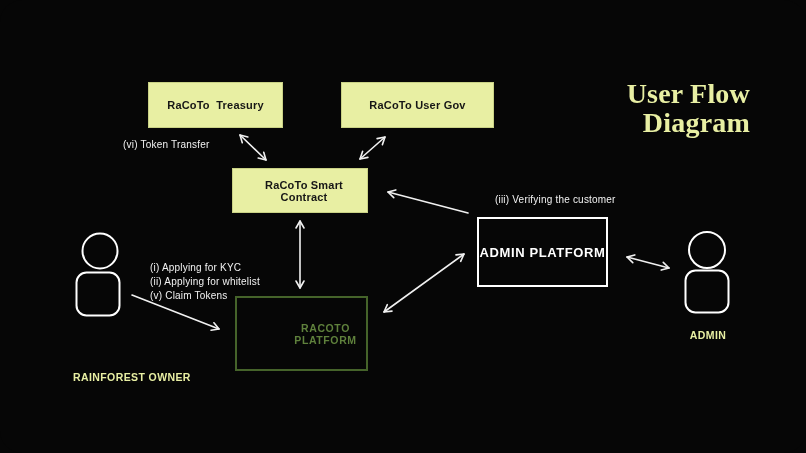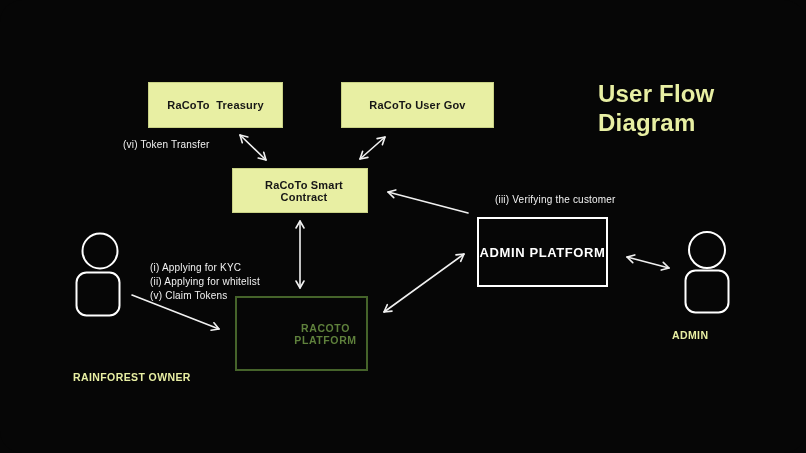--- a/index.html
+++ b/index.html
@@ -29,25 +29,25 @@
     color:#5f813c;font-size:10.5px;font-weight:bold;letter-spacing:.6px;
   }
   .annotation{
     position:absolute;color:#f2f2f2;font-size:10px;line-height:14px;
     white-space:pre-line;letter-spacing:.2px;
   }
   .actor-label{
     position:absolute;color:#e8efa3;font-size:10.5px;font-weight:bold;
     letter-spacing:.4px;white-space:nowrap;
   }
-  .actor-label--admin{width:72px;}
+  .actor-label--admin{width:72px;text-align:center;}
   .diagram-title{
     position:absolute;left:598px;top:79px;width:152px;
-    color:#e8efa3;font-size:24px;line-height:29px;font-weight:bold;
-    text-align:left;white-space:pre-line;letter-spacing:.2px;
+    color:#e8efa3;font-size:28px;line-height:29px;font-weight:bold;
+    text-align:right;white-space:pre-line;letter-spacing:.2px;font-family:Liberation Serif, serif;
   }
 </style>
 </head>
 <body>
 
 <div class="canvas">
 
   <svg class="overlay" viewBox="0 0 806 453" xmlns="http://www.w3.org/2000/svg">
     <defs>
       <marker id="ah" markerUnits="userSpaceOnUse" markerWidth="14" markerHeight="14" refX="9" refY="6" orient="auto-start-reverse">

